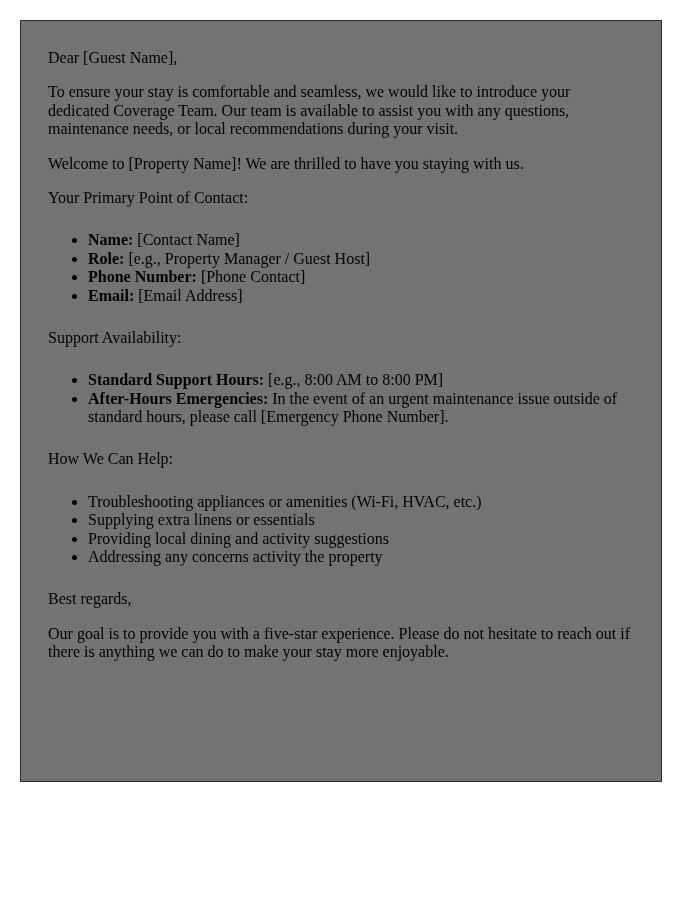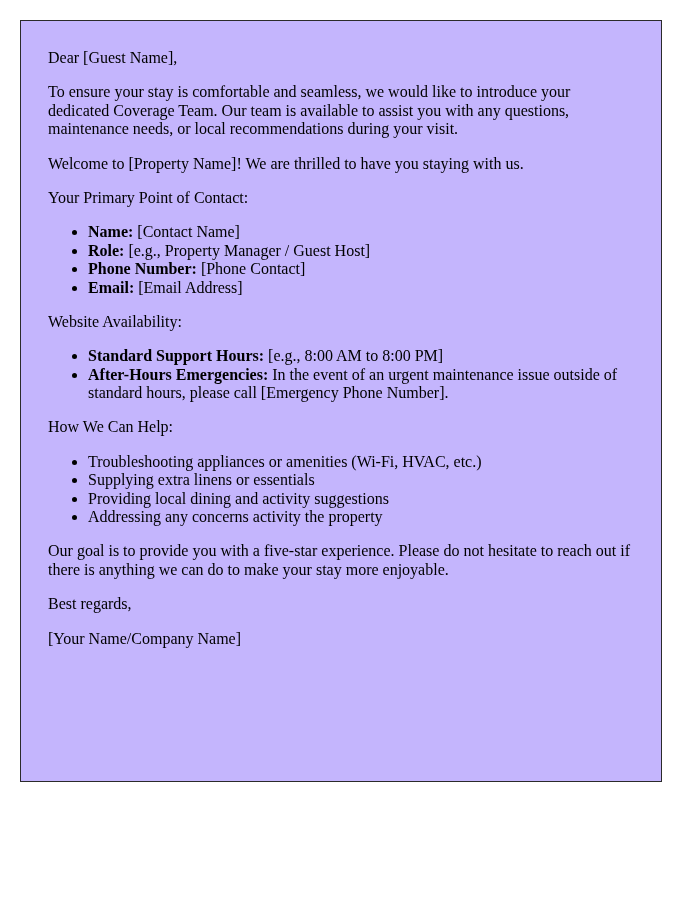--- a/index.html
+++ b/index.html
@@ -18,28 +18,28 @@
     }
     .letter-page {
       position: absolute;
       left: 20px;
       top: 20px;
       width: 642px;
       height: 762px;
       box-sizing: border-box;
       border: 1px solid #2b2b2b;
       padding: 12px 27px;
-      background: #c4b5fd;
+      background: #737373;
       overflow: hidden;
     }
     .letter-page p {
       margin: 16px 0;
     }
     .letter-page ul {
-      margin: 16px 0;
+      margin: 24px 0;
       padding: 0 0 0 40px;
       list-style-type: disc;
     }
     .letter-page li {
       margin: 0;
     }
     .heading {
       font-weight: normal;
     }
     .item-label {
@@ -59,37 +59,37 @@
 
   <p class="heading">Your Primary Point of Contact:</p>
 
   <ul>
     <li><span class="item-label">Name:</span><span> [Contact Name]</span></li>
     <li><span class="item-label">Role:</span><span> [e.g., Property Manager / Guest Host]</span></li>
     <li><span class="item-label">Phone Number:</span><span> [Phone Contact]</span></li>
     <li><span class="item-label">Email:</span><span> [Email Address]</span></li>
   </ul>
 
-  <p class="heading">Website Availability:</p>
+  <p class="heading">Support Availability:</p>
 
   <ul>
     <li><span class="item-label">Standard Support Hours:</span><span> [e.g., 8:00 AM to 8:00 PM]</span></li>
     <li><span class="item-label">After-Hours Emergencies:</span><span> In the event of an urgent maintenance issue outside of standard hours, please call [Emergency Phone Number].</span></li>
   </ul>
 
   <p class="heading">How We Can Help:</p>
 
   <ul>
     <li><span>Troubleshooting appliances or amenities (Wi-Fi, HVAC, etc.)</span></li>
     <li><span>Supplying extra linens or essentials</span></li>
     <li><span>Providing local dining and activity suggestions</span></li>
     <li><span>Addressing any concerns activity the property</span></li>
   </ul>
 
+  <p>Best regards,</p>
+
   <p>Our goal is to provide you with a five-star experience. Please do not hesitate to reach out if there is anything we can do to make your stay more enjoyable.</p>
 
-  <p>Best regards,</p>
-
   <p>
-    <span>[Your Name/Company Name]</span><br>
+    <br>
   </p>
 
 </div>
 
 </body></html>

